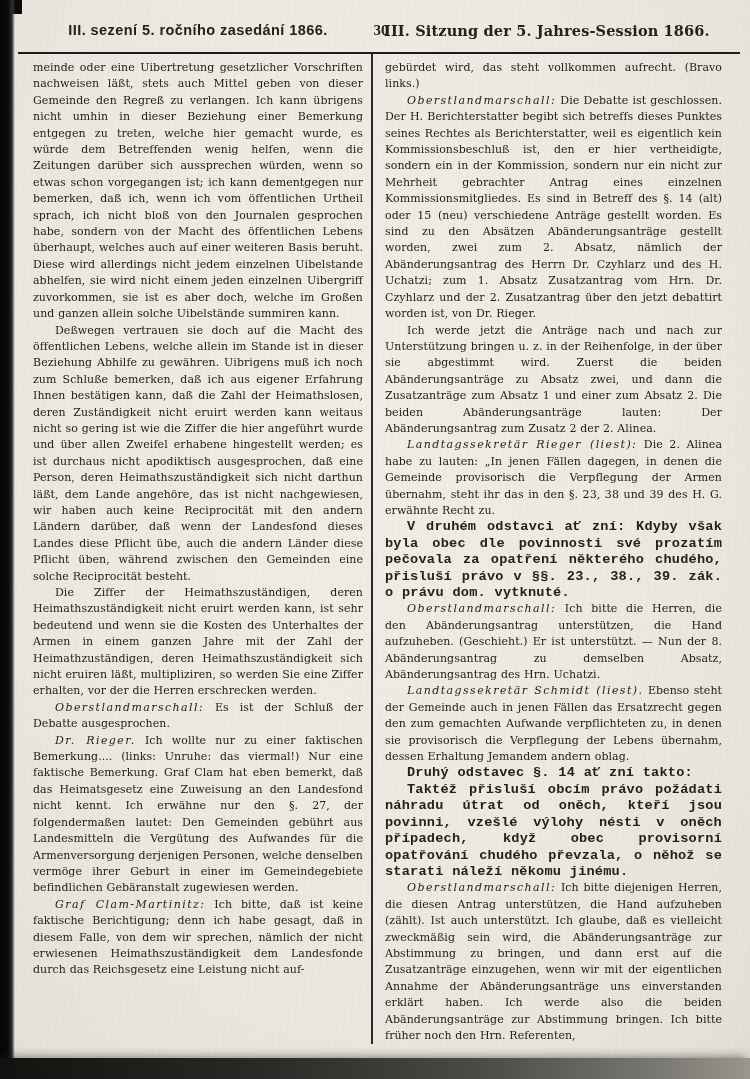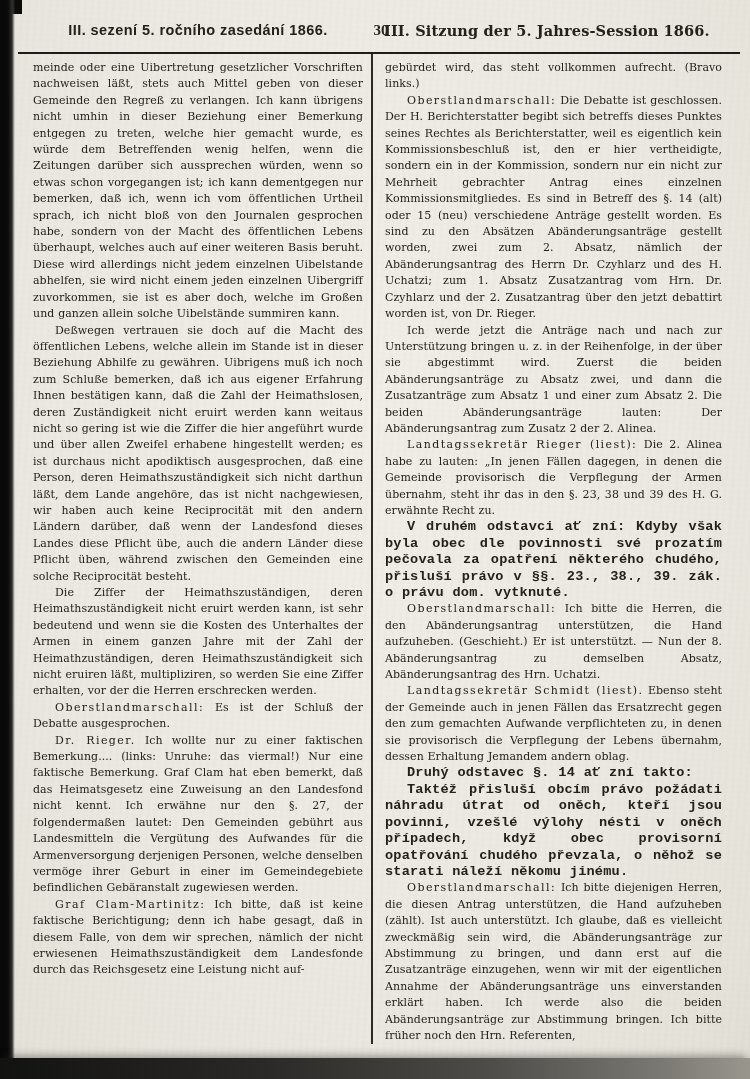--- a/index.html
+++ b/index.html
@@ -34,21 +34,21 @@
   .hdr-rule{position:absolute;left:18px;top:52px;width:722px;height:2px;background:#1d1c1a;}
   .col-rule{position:absolute;left:371px;top:54px;width:2px;height:990px;background:#2a2925;}
   
   .col{position:absolute;top:60px;color:#24211b;text-align:justify;}
   .col.left{left:33px;width:330px;}
   .col.right{left:385px;width:337px;}
   .para{margin:0;font-size:11px;line-height:16.4px;letter-spacing:.005em;word-spacing:.02em;}
   .para.ind{text-indent:22px;}
   .para.fraktur{font-family:"DejaVu Serif",serif;}
   .para.czech{font-family:Liberation Mono, monospace;font-weight:700;font-size:13.6px;letter-spacing:.015em;}
-  .spk{letter-spacing:.13em;}
+  .spk{letter-spacing:.13em;font-style:italic;}
   
   .grain{
     position:absolute;inset:0;pointer-events:none;opacity:.5;
     background:
       repeating-linear-gradient(94deg, rgba(120,115,100,.025) 0 3px, rgba(255,255,255,0) 3px 7px),
       repeating-linear-gradient(3deg, rgba(110,105,92,.02) 0 2px, rgba(255,255,255,0) 2px 6px);
   }
 </style>
 </head>
 <body>

